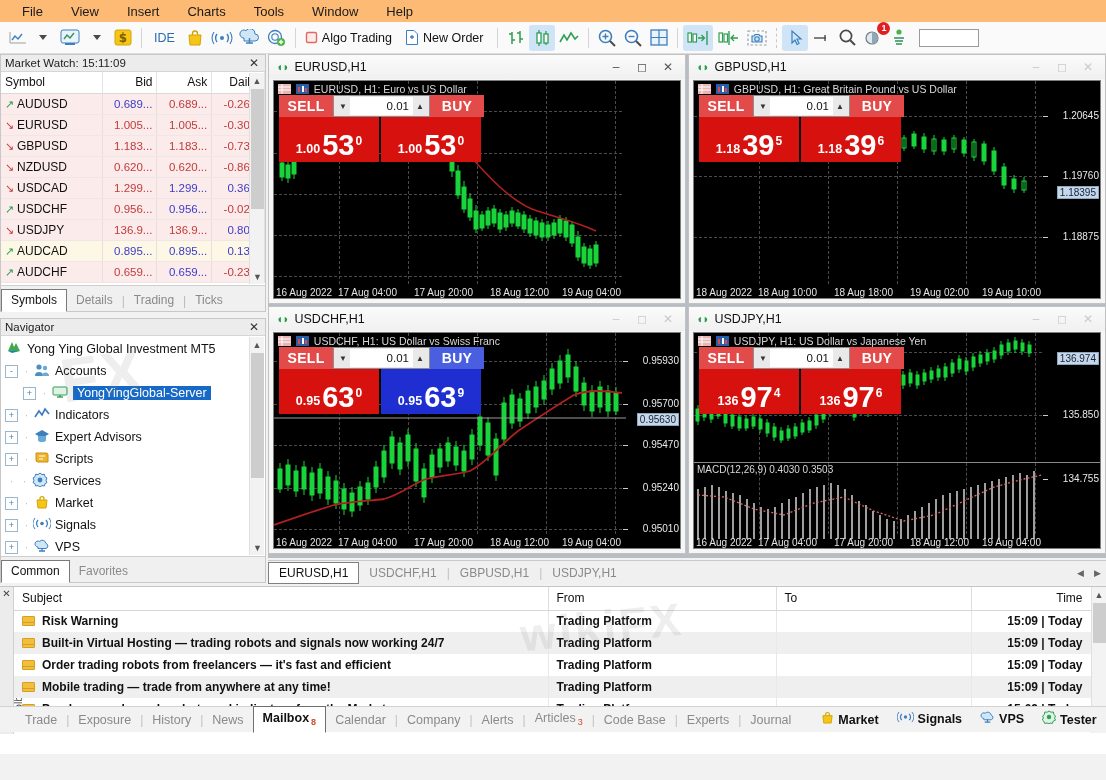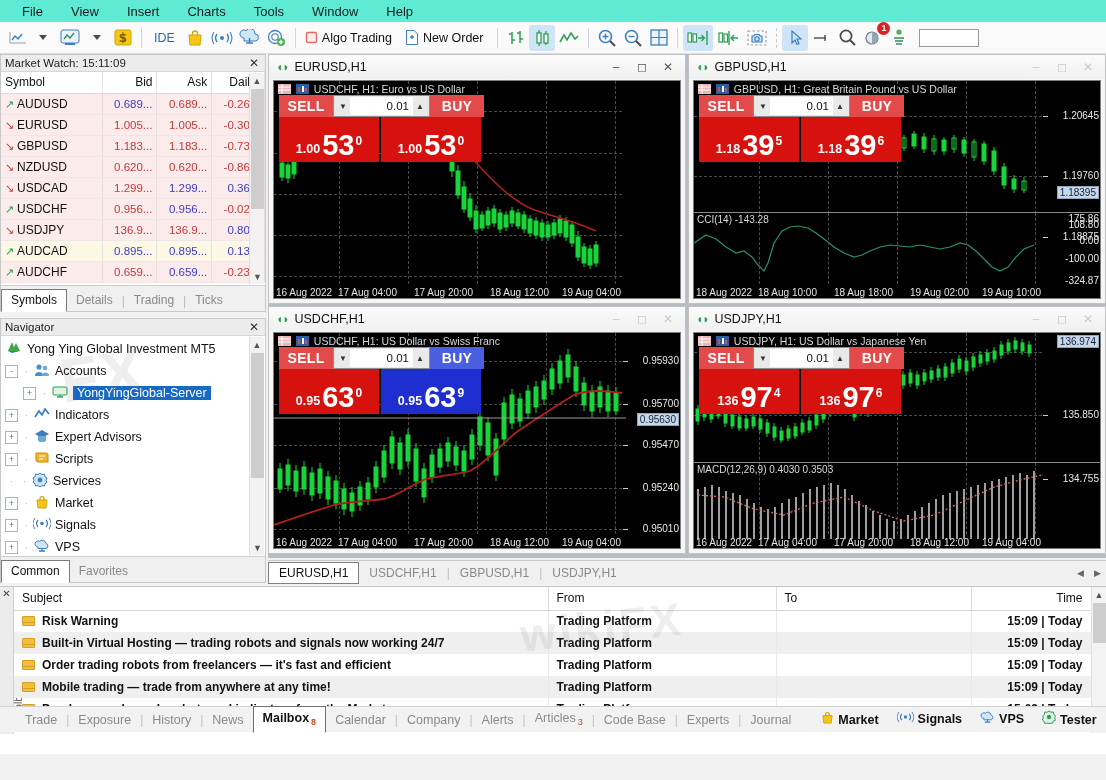--- a/index.html
+++ b/index.html
@@ -7,21 +7,21 @@
   body {
     font-family: "Liberation Sans", sans-serif;
     font-size: 12px;
     background: #f0f0f0;
     color: #111;
     -webkit-font-smoothing: antialiased;
   }
   .app { position:relative; width:1106px; height:780px; background:#f2f2f2; }
 
   
-  .menubar { height:22px; display:flex; align-items:center; background:#5eead4; padding-left:8px; }
+  .menubar { height:22px; display:flex; align-items:center; background:#fdba74; padding-left:8px; }
   .menubar .mi { padding:2px 14px; font-size:13px; color:#1a1a1a; cursor:default; white-space:nowrap;}
 
   
   .toolbar { height:32px; display:flex; align-items:center; background:#fafafa;
              border-bottom:1px solid #ddd; padding:0 4px; gap:0px; }
   .tb { height:26px; min-width:26px; display:flex; align-items:center; justify-content:center;
         padding:0 3px; border-radius:3px; cursor:default; }
   .tb.active { background:#cfe4f7; }
   .tb-sep { width:1px; height:20px; background:#d4d4d4; margin:0 5px; }
   .tb-lbl { font-size:12.5px; padding:0 6px 0 3px; }
@@ -591,21 +591,21 @@
           <span class="cico"><svg width="13" height="10" viewBox="0 0 13 10">
                 <rect width="13" height="10" fill="#e9b6b6"></rect>
                 <path d="M0,3 H13 M0,6 H13 M4,0 V10" stroke="#fff" stroke-width="1"></path>
               </svg></span>
           <span class="cico"><svg width="13" height="10" viewBox="0 0 13 10">
                 <rect width="13" height="10" fill="#2a5fa8"></rect>
                 <rect x="2" y="3" width="2" height="5" fill="#d94a4a"></rect>
                 <rect x="6" y="2" width="2" height="6" fill="#fff"></rect>
                 <rect x="9" y="4" width="2" height="4" fill="#d94a4a"></rect>
               </svg></span>
-          <span>USDCHF, H1:  Euro vs US Dollar</span>
+          <span>EURUSD, H1:  Euro vs US Dollar</span>
         </div>
 
         <div class="grid-v" style="left:16%"></div>
           <div class="grid-v" style="left:33%"></div>
         <div class="grid-v" style="left:50%"></div>
           <div class="grid-v" style="left:67%"></div>
         <div class="grid-v" style="left:84%"></div>
         <div class="grid-h" style="top:14%"></div>
           <div class="grid-h" style="top:33%"></div>
         <div class="grid-h" style="top:52%"></div>
@@ -794,38 +794,20 @@
         <div class="priceaxis">
           <div class="pa-tick" style="top:16%"></div>
             <div class="pa-lbl" style="top:calc(16% - 6px)">1.20645</div>
           <div class="pa-tick" style="top:44%"></div>
             <div class="pa-lbl" style="top:calc(44% - 6px)">1.19760</div>
           <div class="pa-tick" style="top:72%"></div>
             <div class="pa-lbl" style="top:calc(72% - 6px)">1.18875</div>
           <div class="pa-cur" style="top:105px">1.18395</div>
         </div>
 
-        <div class="subwin" style="top:131px;bottom:14px;">
-          <div class="sub-lbl">CCI(14) -143.28</div>
-          <svg style="position:absolute;left:0;top:0;width:352px;height:74px;" viewBox="0 0 352 74" preserveAspectRatio="none">
-            <path d="M0,30 L12,22 L22,26 L32,34 L42,40 L50,38 L58,44 L64,52 L70,58 L74,50 L80,30 L88,18 L96,14 L104,13 L114,15 L122,20 L130,26 L140,34 L150,40 L160,44 L168,42 L176,38 L186,34 L196,32 L206,33 L216,34 L226,32 L236,34 L246,36 L256,34 L266,30 L274,32 L282,38 L290,46 L298,54 L306,58 L314,54 L322,44 L330,36 L340,32" stroke="#2a8f78" fill="none" stroke-width="1.2"></path>
-          </svg>
-          <div class="grid-v" style="left:16%;bottom:0"></div>
-            <div class="grid-v" style="left:33%;bottom:0"></div>
-          <div class="grid-v" style="left:50%;bottom:0"></div>
-            <div class="grid-v" style="left:67%;bottom:0"></div>
-          <div class="grid-v" style="left:84%;bottom:0"></div>
-          <div class="priceaxis">
-            <div class="pa-lbl" style="top:0px">175.86</div>
-            <div class="pa-lbl" style="top:6px">108.80</div>
-            <div class="pa-lbl" style="top:22px">0.00</div>
-            <div class="pa-lbl" style="top:40px">-100.00</div>
-            <div class="pa-lbl" style="top:62px">-324.87</div>
-          </div>
-        </div>
         <div class="timeaxis">
           <div class="ta-lbl" style="left:2px">18 Aug 2022</div>
           <div class="ta-lbl" style="left:64px">18 Aug 10:00</div>
           <div class="ta-lbl" style="left:140px">18 Aug 18:00</div>
           <div class="ta-lbl" style="left:216px">19 Aug 02:00</div>
           <div class="ta-lbl" style="left:288px">19 Aug 10:00</div>
         </div>
         <div class="octp">
           <div class="octp-top">
             <div class="oc-sell red">SELL</div>
@@ -1152,21 +1134,21 @@
               <rect x="327" y="10" width="3" height="8"></rect>
             <path d="M335,8 V24"></path>
               <rect x="334" y="12" width="3" height="8"></rect>
           </g>
         </svg>
         <div class="priceaxis">
           <div class="pa-tick" style="top:38%"></div>
             <div class="pa-lbl" style="top:calc(38% - 6px)">135.850</div>
           <div class="pa-tick" style="top:68%"></div>
             <div class="pa-lbl" style="top:calc(68% - 6px)">134.755</div>
-          <div class="pa-cur" style="top:2px">136.974</div>
+          <div class="pa-cur" style="top:19px">136.974</div>
         </div>
 
         <div class="subwin" style="top:129px;bottom:14px;">
           <div class="sub-lbl">MACD(12,26,9) 0.4030 0.3503</div>
           <svg style="position:absolute;left:0;top:0;width:352px;height:76px;" viewBox="0 0 352 76" preserveAspectRatio="none">
             <g stroke="#c7c7c7" stroke-width="1.6">
               <path d="M4,76 V26"></path>
                 <path d="M11,76 V24"></path>
                 <path d="M18,76 V22"></path>
                 <path d="M25,76 V24"></path>

